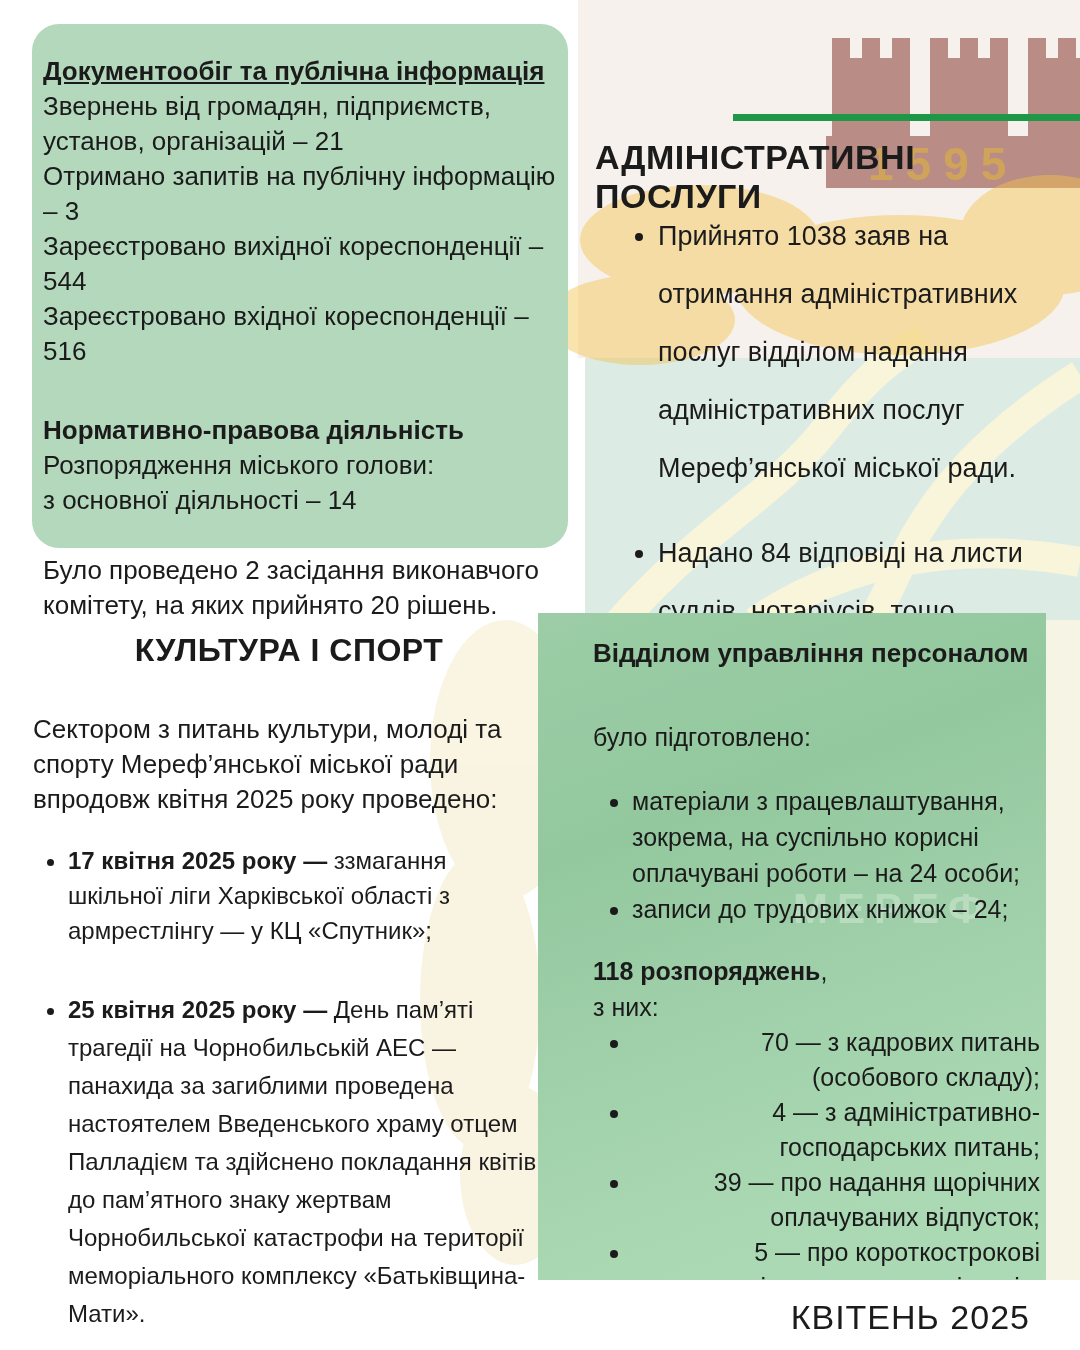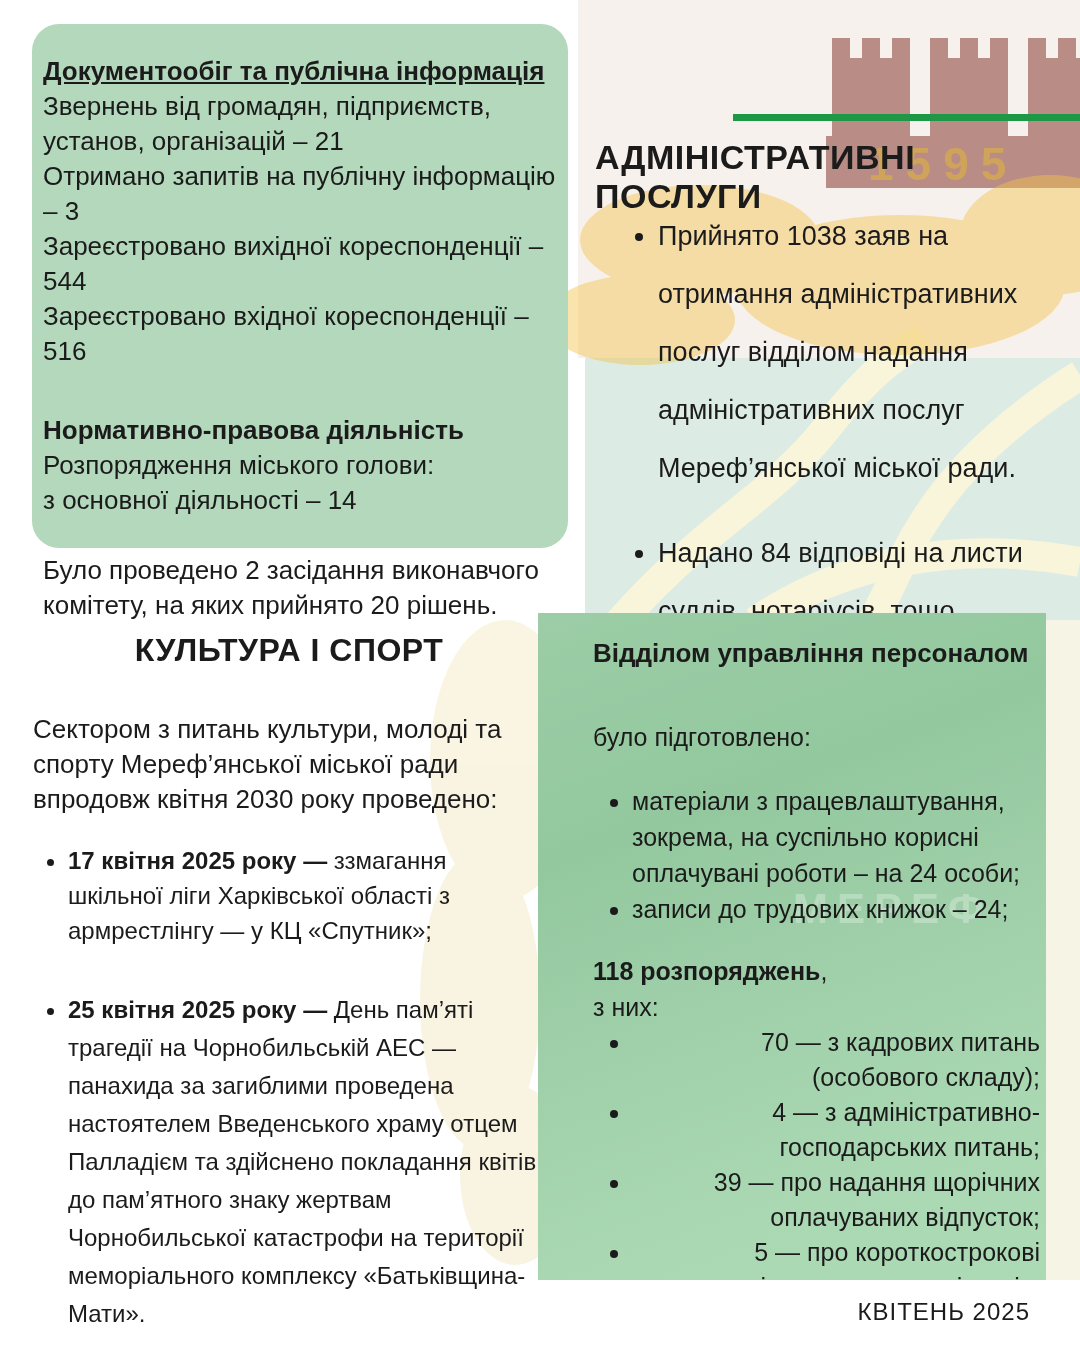--- a/index.html
+++ b/index.html
@@ -56,21 +56,21 @@
   .box-hr ul.orders { margin-top:0; }
   .box-hr ul.orders li { line-height:35px;text-align:right; }
   .hr-wm-text {
     position:absolute; top:278px; left:255px; width:300px; white-space:nowrap;
     font-size:42px; font-weight:bold; letter-spacing:9px;
     color:rgba(248,252,244,0.30); z-index:1; pointer-events:none;
   }
   .box-hr .content { position:relative; z-index:2; }
 
   
-  .footer-period { position:absolute; right:50px; top:1298px; font-size:24px; letter-spacing:1px; z-index:2; color:#1b1b1b; }
+  .footer-period { position:absolute; right:50px; top:1298px; font-size:34px; letter-spacing:1px; z-index:2; color:#1b1b1b; }
 </style>
 </head>
 <body>
 
 <div id="page">
 
   <div class="watermark">
     <svg width="1080" height="1350" viewBox="0 0 1080 1350">
       <rect x="578" y="0" width="502" height="358" fill="#f7f1ed"></rect>
       <rect x="585" y="358" width="495" height="262" fill="#dcebe4"></rect>
@@ -123,21 +123,21 @@
 
   <div class="admin-rule"></div>
   <h2 class="admin-title">АДМІНІСТРАТИВНІ ПОСЛУГИ</h2>
   <ul class="admin-list">
     <li>Прийнято 1038 заяв на отримання адміністративних послуг відділом надання адміністративних послуг Мереф’янської міської ради.</li>
     <li>Надано 84 відповіді на листи суддів, нотаріусів, тощо.</li>
   </ul>
 
   <section class="culture">
     <h2>КУЛЬТУРА І СПОРТ</h2>
-    <p class="intro">Сектором з питань культури, молоді та спорту Мереф’янської міської ради впродовж квітня 2030 року проведено:</p>
+    <p class="intro">Сектором з питань культури, молоді та спорту Мереф’янської міської ради впродовж квітня 2025 року проведено:</p>
     <ul>
       <li class="lh35"><b>17 квітня 2025 року — </b><span>ззмагання шкільної ліги Харківської області з армрестлінгу — у КЦ «Спутник»;</span></li>
       <li class="lh38"><b>25 квітня 2025 року — </b><span>День пам’яті трагедії на Чорнобильській АЕС — панахида за загиблими проведена настоятелем Введенського храму отцем Палладієм та здійснено покладання квітів до пам’ятного знаку жертвам Чорнобильської катастрофи на території меморіального комплексу «Батьківщина-Мати».</span></li>
     </ul>
   </section>
 
   <section class="box-hr">
     <div class="hr-wm-text">МЕРЕФ</div>
     <div class="content">
       <h3>Відділом управління персоналом</h3>

